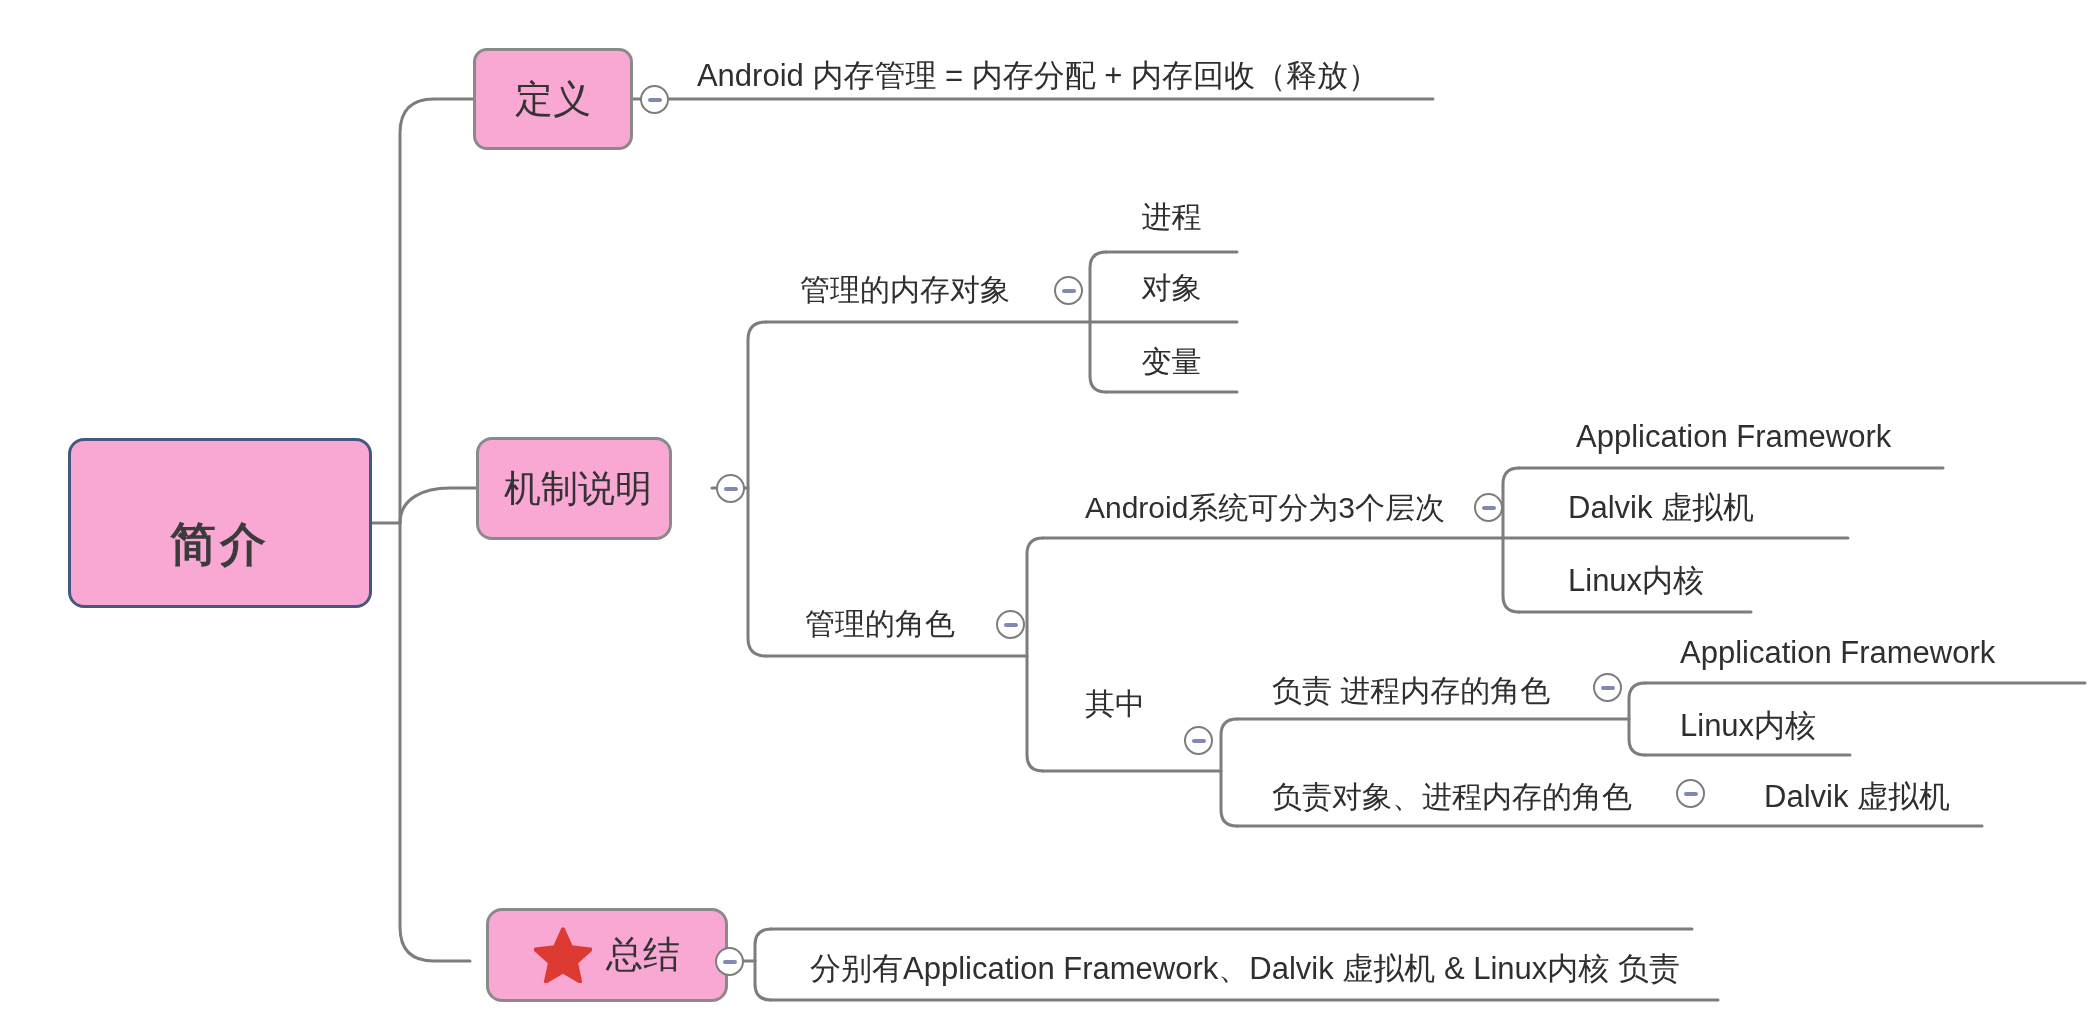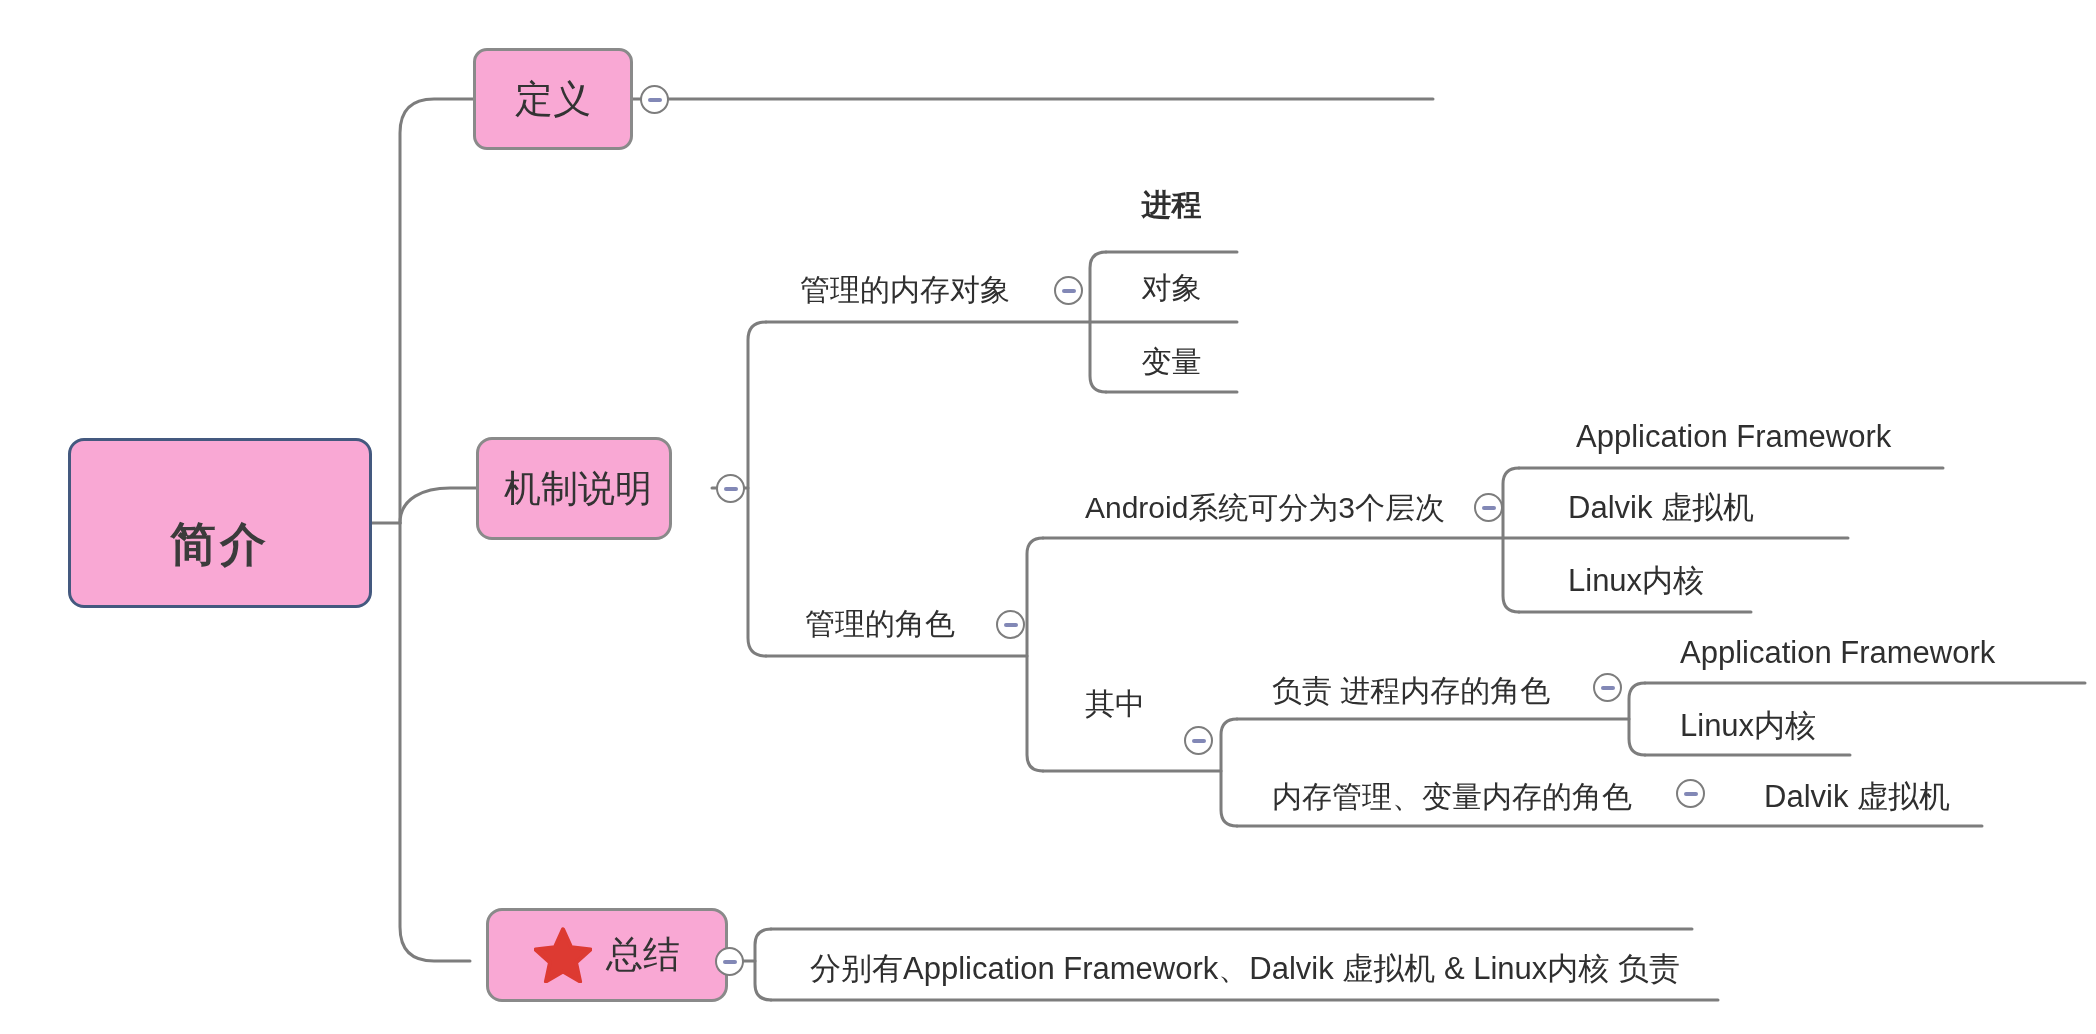--- a/index.html
+++ b/index.html
@@ -79,44 +79,45 @@
     <path class="wire" d="M 771 1000 H 1718"></path>
   </svg>
 
   <div class="topic-box root-box" style="left:68px;top:438px;width:304px;height:170px;">
     <span class="lbl">简介</span>
   </div>
 
   <div class="topic-box" style="left:473px;top:48px;width:160px;height:102px;border-radius:14px;">
     <span class="lbl" style="font-size:38px;">定义</span>
   </div>
+  <div class="sub big c" style="left:688px;top:57px;width:700px;">Android 内存管理 = 内存分配 + 内存回收（释放）</div>
 
   <div class="topic-box" style="left:476px;top:437px;width:196px;height:103px;padding-left:8px;">
     <span class="lbl">机制说明</span>
   </div>
 
   <div class="sub c" style="left:770px;top:271px;width:270px;">管理的内存对象</div>
-  <div class="sub c" style="left:1106px;top:186px;width:131px;font-weight:bold;">进程</div>
+  <div class="sub c" style="left:1106px;top:198px;width:131px;">进程</div>
   <div class="sub c" style="left:1106px;top:269px;width:131px;">对象</div>
   <div class="sub c" style="left:1106px;top:343px;width:131px;">变量</div>
 
   <div class="sub c" style="left:770px;top:605px;width:220px;">管理的角色</div>
 
   <div class="sub c" style="left:1050px;top:489px;width:430px;">Android系统可分为3个层次</div>
   <div class="sub big" style="left:1576px;top:418px;">Application Framework</div>
   <div class="sub big" style="left:1568px;top:489px;">Dalvik 虚拟机</div>
   <div class="sub big" style="left:1568px;top:562px;">Linux内核</div>
 
   <div class="sub c" style="left:1060px;top:685px;width:110px;">其中</div>
 
   <div class="sub" style="left:1272px;top:672px;">负责 进程内存的角色</div>
   <div class="sub big" style="left:1680px;top:634px;">Application Framework</div>
   <div class="sub big" style="left:1680px;top:707px;">Linux内核</div>
 
-  <div class="sub" style="left:1272px;top:778px;">内存管理、变量内存的角色</div>
+  <div class="sub" style="left:1272px;top:778px;">负责对象、进程内存的角色</div>
   <div class="sub big" style="left:1764px;top:778px;">Dalvik 虚拟机</div>
 
   <div class="topic-box" style="left:486px;top:908px;width:242px;height:94px;">
     <svg class="star-icon" viewBox="0 0 24 23">
       <polygon points="12,0.8 15.4,8.3 23.4,9.2 17.4,14.6 19.1,22.5 12,18.4 4.9,22.5 6.6,14.6 0.6,9.2 8.6,8.3" fill="#dd3a32" stroke="#dd3a32" stroke-width="1.6" stroke-linejoin="round"></polygon>
     </svg>
     <span class="lbl">总结</span>
   </div>
   <div class="sub big c" style="left:800px;top:950px;width:890px;">分别有Application Framework、Dalvik 虚拟机 &amp; Linux内核 负责</div>
 

